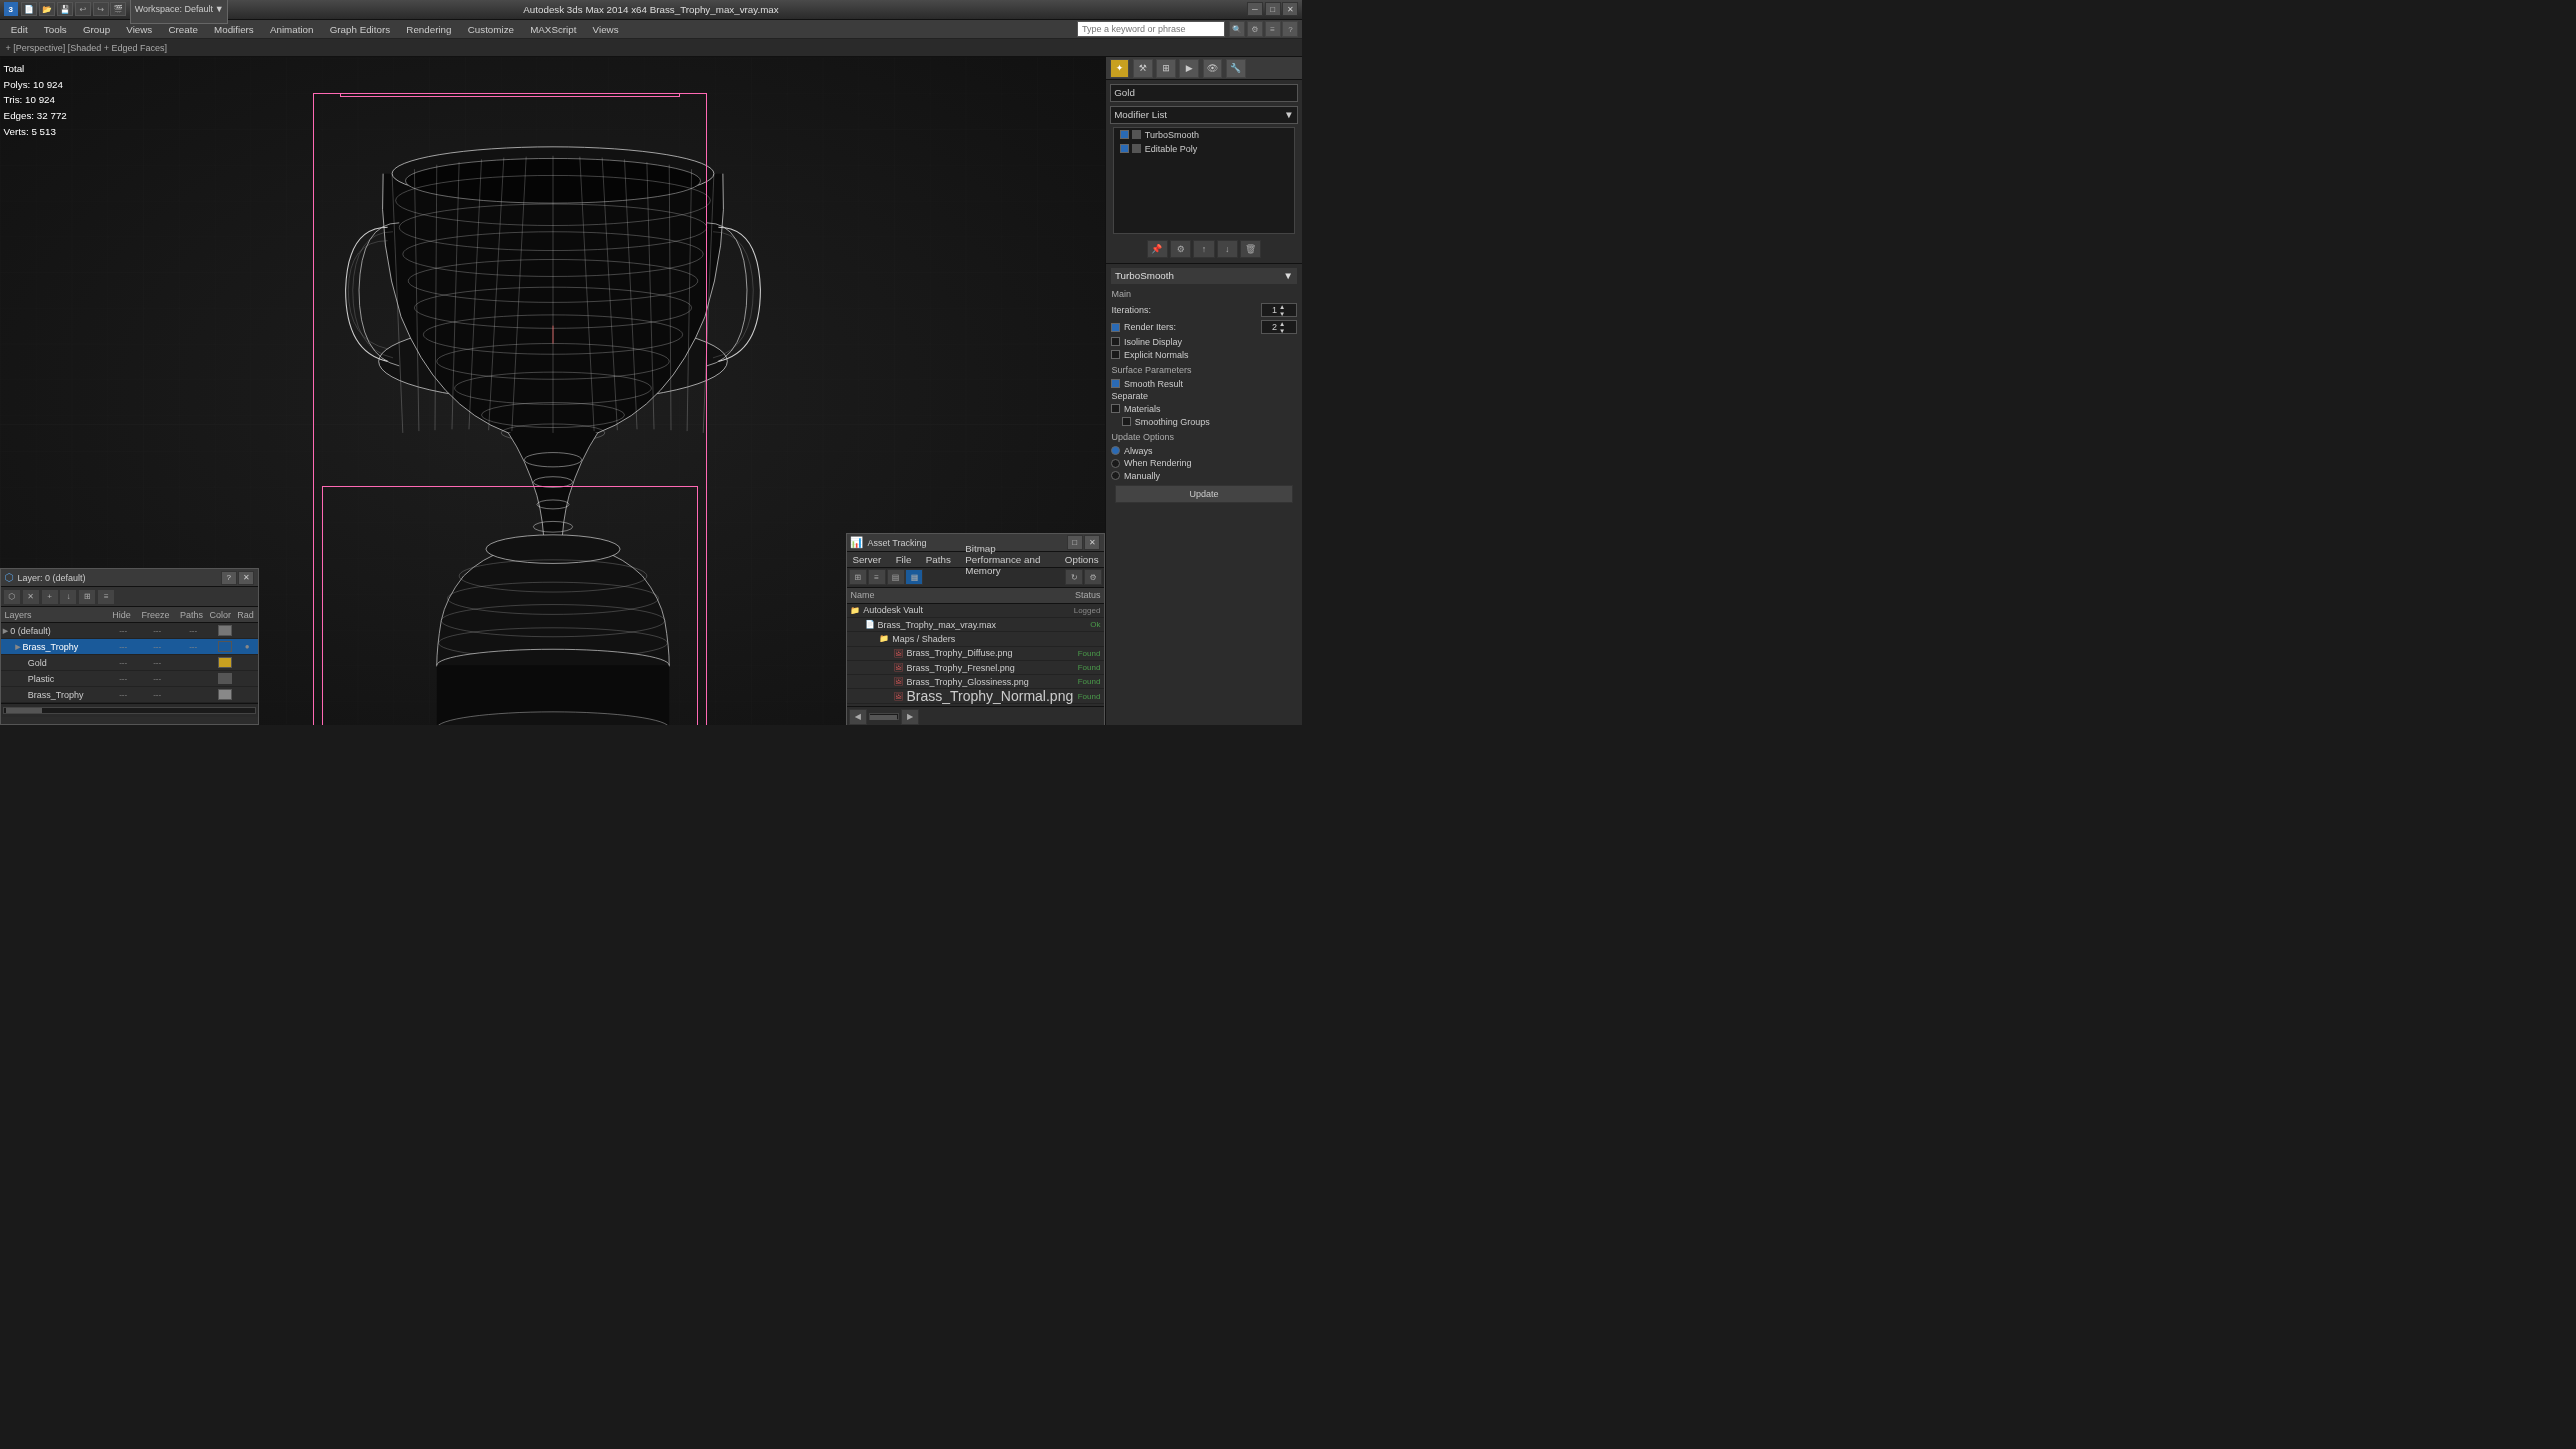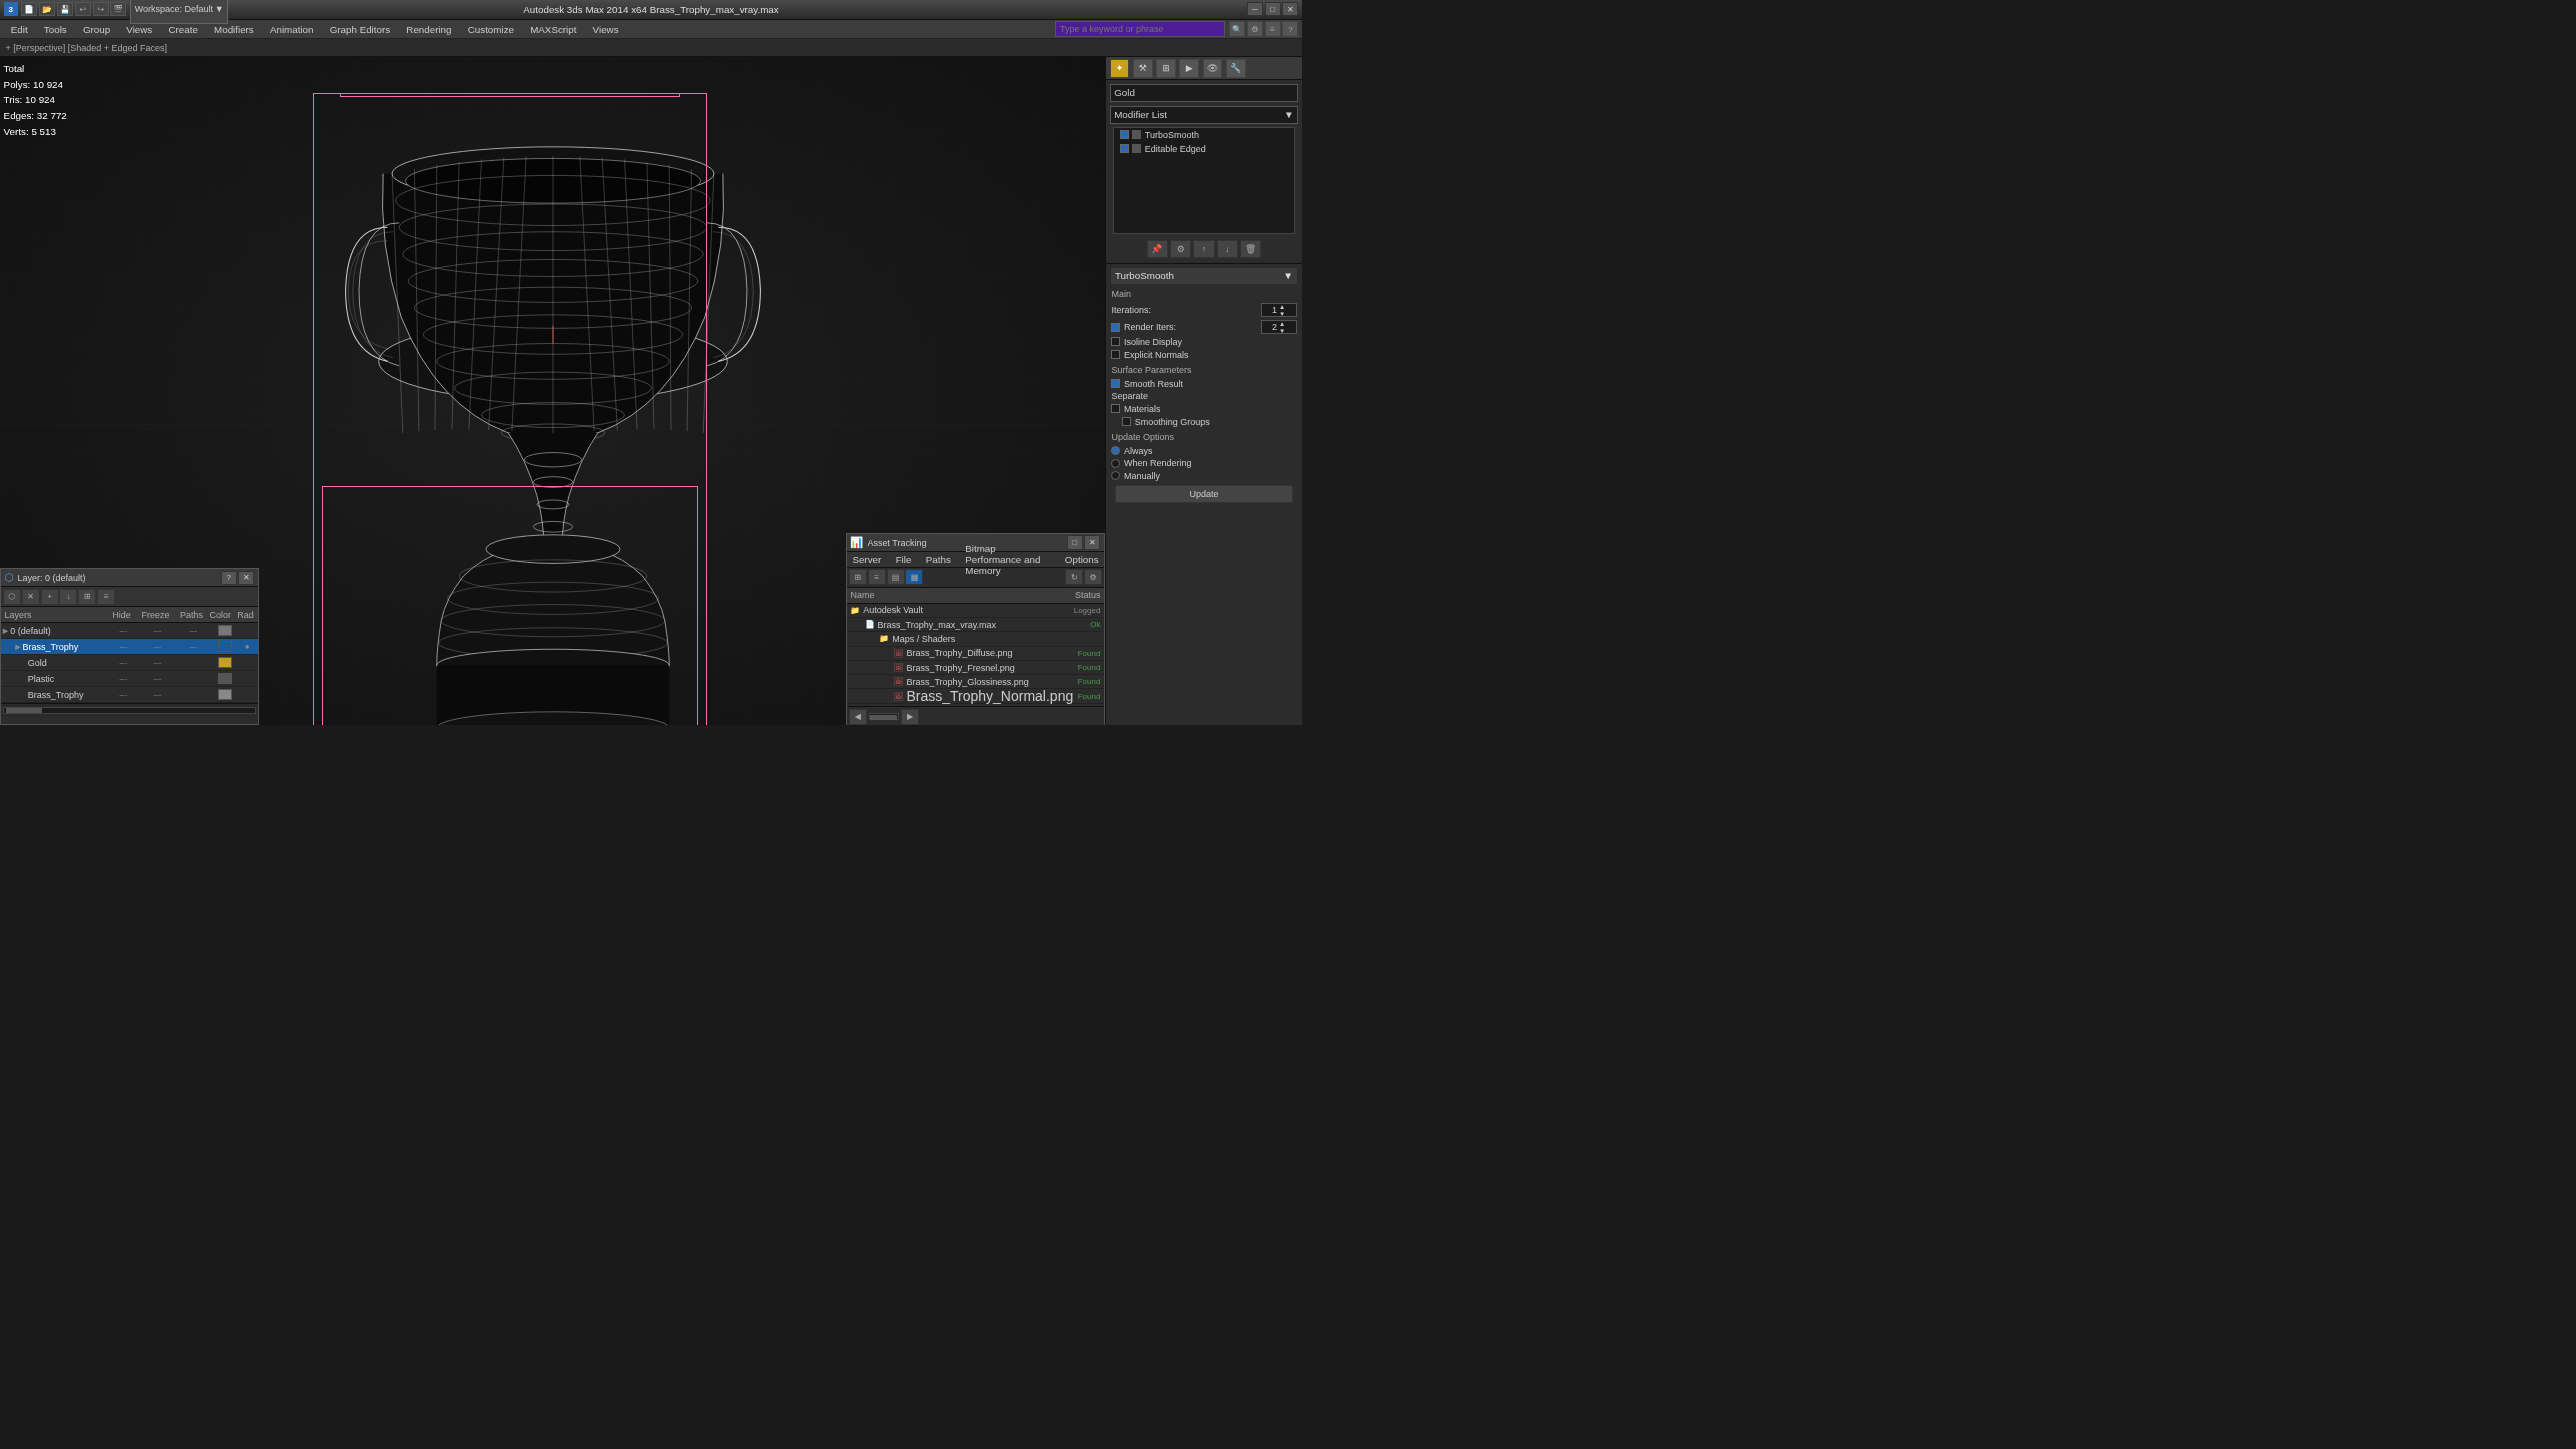--- a/index.html
+++ b/index.html
@@ -111,23 +111,23 @@
       display: flex;
       align-items: center;
     }
     #search-bar {
       margin-left: auto;
       display: flex;
       align-items: center;
       gap: 3.6px;
     }
     #search-input {
-      width: 170px;
+      width: 148px;
       height: 16px;
-      background: #4c1d95;
+      background: #ffffff;
       border: 0.9px solid #555;
       color: #888;
       font-size: 9px;
       padding: 0 3.6px;
     }
     .search-icons {
       display: flex;
       gap: 1.8px;
     }
     .search-icon-btn {
@@ -935,21 +935,21 @@
       </div>
       <div class="modifier-list-area">
         <div class="modifier-item">
           <div class="mod-checkbox checked" style="background:#2a6ab5;"></div>
           <div class="mod-icon"></div>
           <span>TurboSmooth</span>
         </div>
         <div class="modifier-item">
           <div class="mod-checkbox checked" style="background:#2a6ab5;"></div>
           <div class="mod-icon"></div>
-          <span>Editable Edged</span>
+          <span>Editable Poly</span>
         </div>
       </div>
       <div class="modifier-buttons">
         <div class="mod-btn">📌</div>
         <div class="mod-btn">⚙</div>
         <div class="mod-btn">↑</div>
         <div class="mod-btn">↓</div>
         <div class="mod-btn">🗑</div>
       </div>
     </div>

